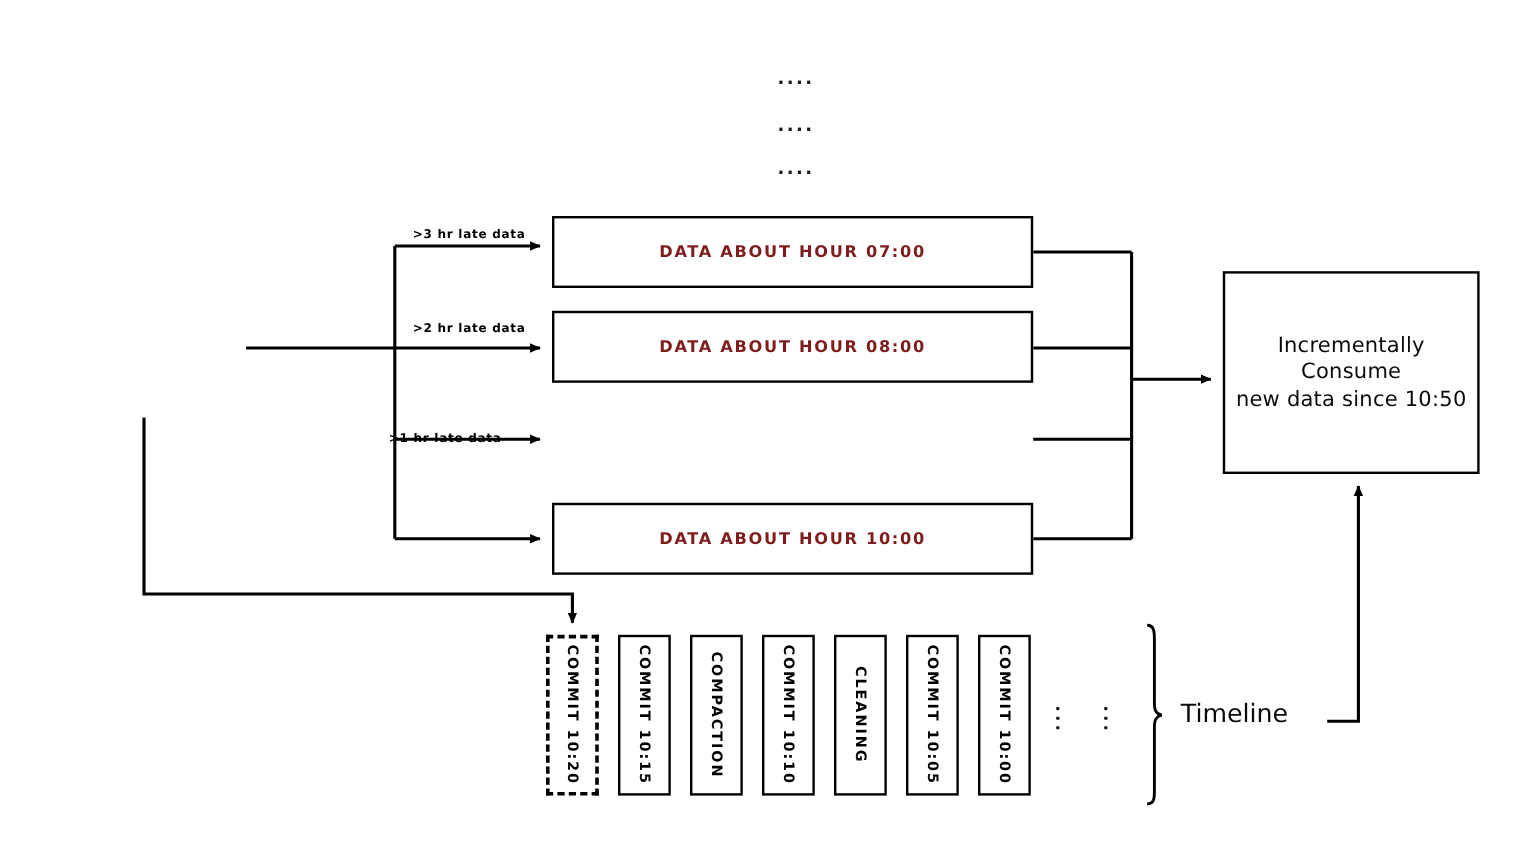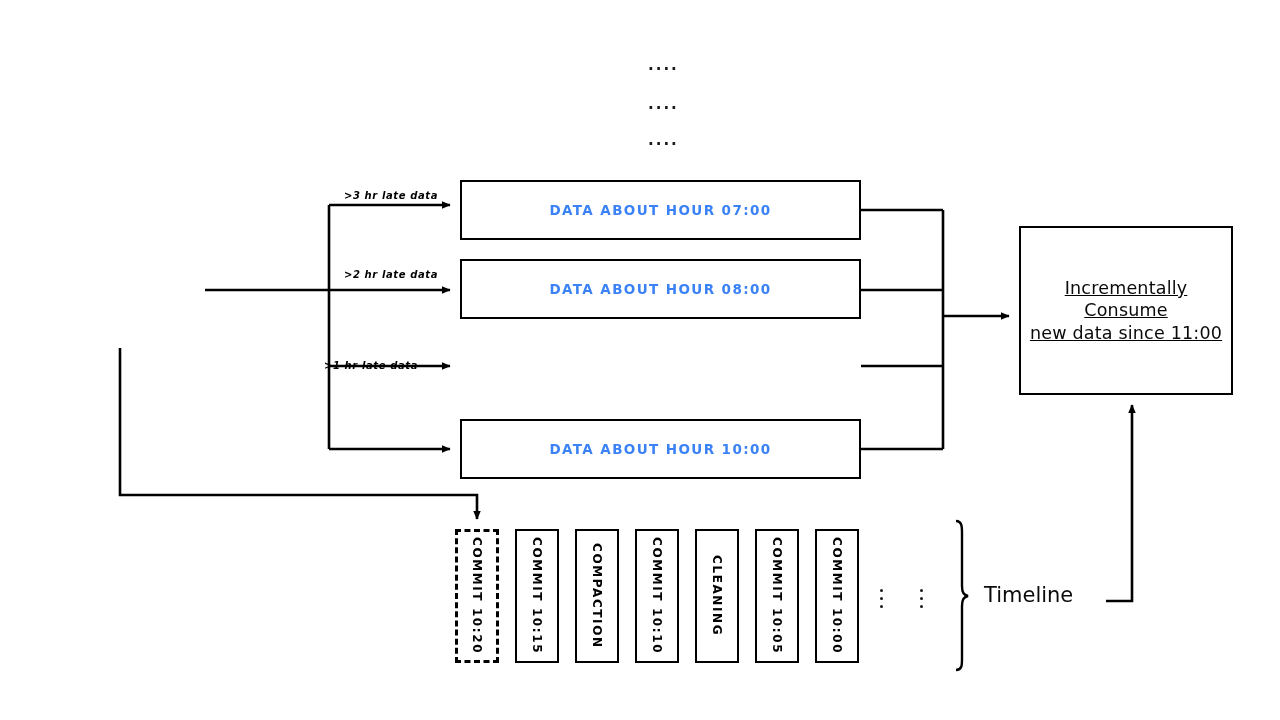--- a/index.html
+++ b/index.html
@@ -38,41 +38,41 @@
   .hand-text {
     font-family: "DejaVu Sans", sans-serif;
     font-weight: 400;
     color: #0a0a0a;
     letter-spacing: 0.2px;
     line-height: 1.28;
   }
   .bold-caps {
     font-family: "DejaVu Sans", sans-serif;
     font-weight: 700;
-    color: #3b82f6;
+    color: #7f1d1d;
     text-transform: uppercase;
     letter-spacing: 1.4px;
   }
   
   #upsert-box {
     left: 38px; top: 229px; width: 167px; height: 119px;
   }
   #upsert-box .hand-text { font-size: 17.5px; }
 
   
   .hour-box { left: 460px; width: 401px; height: 60px; }
   .hour-box .bold-caps { font-size: 13.5px; }
   #hour-box-0 { top: 180px; }
   #hour-box-1 { top: 259px; }
   #hour-box-2 { top: 335px; }
   #hour-box-3 { top: 419px; text-align: center; }
 
   
   #consume-box {
-    left: 1019px; top: 226px; width: 214px; height: 169px; text-decoration: underline;
+    left: 1019px; top: 226px; width: 214px; height: 169px;
   }
   #consume-box .hand-text { font-size: 17.5px; }
 
   
   .tl-box {
     top: 529px; width: 44px; height: 134px;
   }
   .tl-label {
     writing-mode: vertical-rl;
     text-orientation: mixed;
@@ -86,21 +86,20 @@
 
   
   .edge-label {
     position: absolute;
     font-family: "DejaVu Sans", sans-serif;
     font-weight: 700;
     font-size: 10px;
     letter-spacing: 0.6px;
     color: #000;
     white-space: nowrap;
-    font-style: italic;
   }
 
   
   .dots-row {
     position: absolute;
     font-family: "DejaVu Sans", sans-serif;
     font-size: 15px;
     font-weight: 700;
     letter-spacing: 2px;
     color: #1a1a1a;
@@ -186,21 +185,21 @@
   <div class="box hour-box" id="hour-box-1">
     <span class="bold-caps">Data about hour 08:00</span>
   </div>
   <div class="box hour-box" id="hour-box-3">
     <span class="bold-caps">Data about hour 10:00</span>
   </div>
 
   <div class="box" id="consume-box">
     <div class="hand-text">
       <div>Incrementally Consume</div>
-      <div>new data since 11:00</div>
+      <div>new data since 10:50</div>
     </div>
   </div>
 
   <div class="box tl-box dashed" style="left:455px;">
     <span class="tl-label">COMMIT 10:20</span>
   </div>
   <div class="box tl-box" style="left:515px;">
     <span class="tl-label">COMMIT 10:15</span>
   </div>
   <div class="box tl-box" style="left:575px;">

